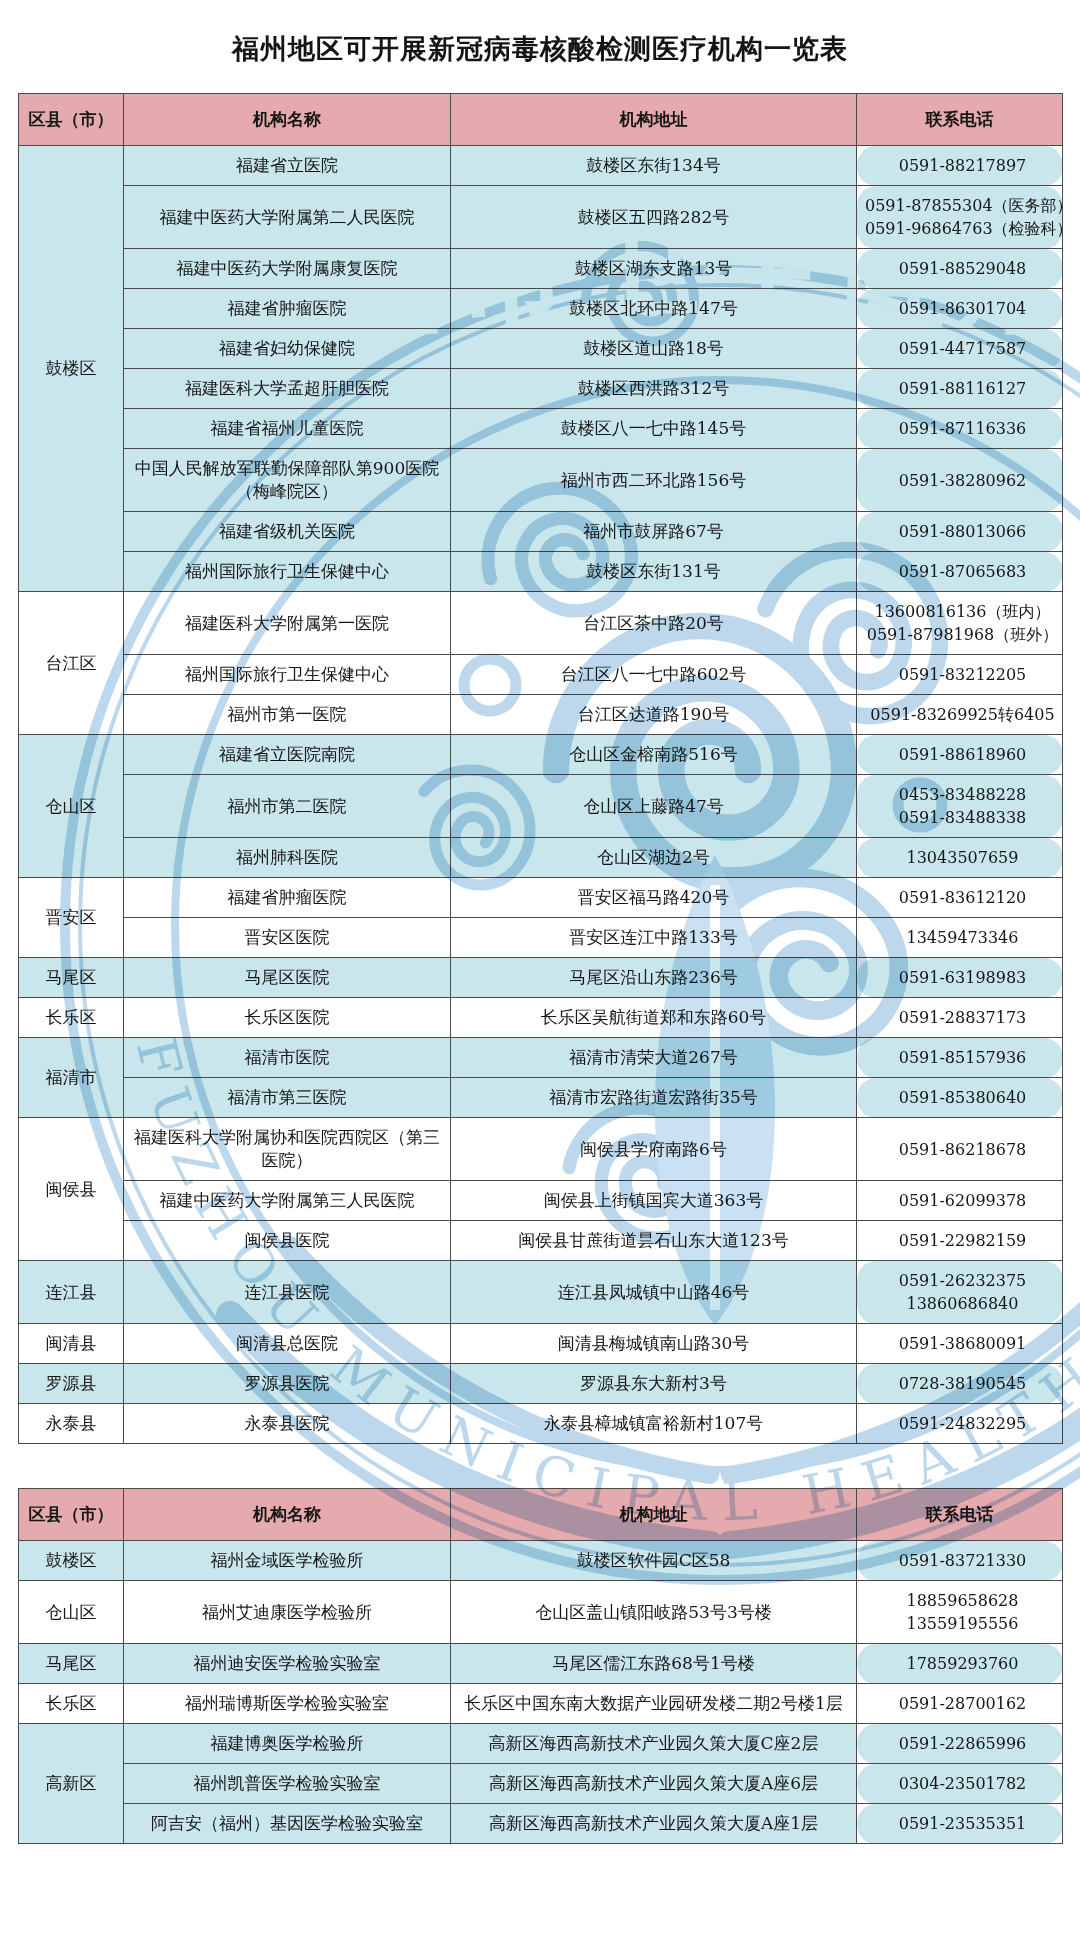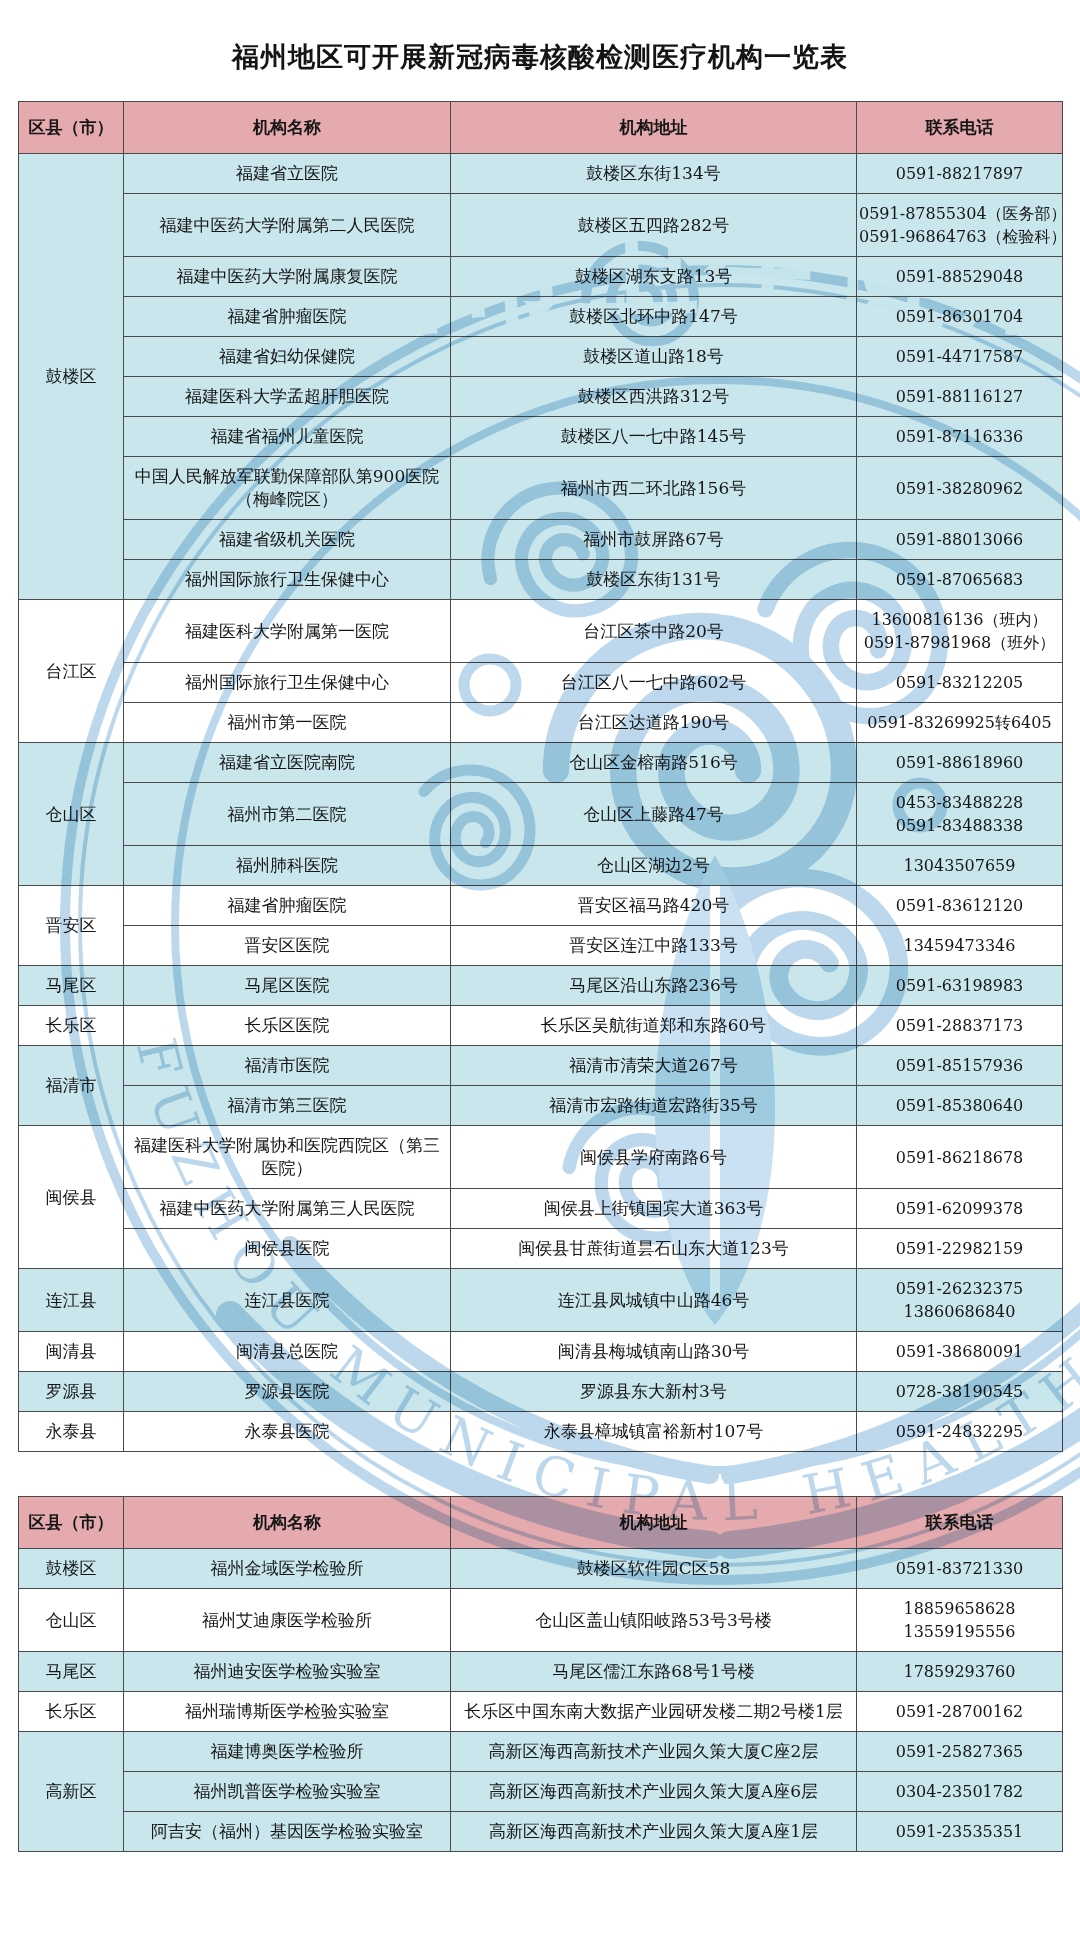--- a/index.html
+++ b/index.html
@@ -7,40 +7,40 @@
     --row-blue:#c8e6ec;
     --row-white:#ffffff;
     --border-c:#4a4a4a;
     --wm:#86b8dc;
     --text-c:#161616;
   }
   html,body{margin:0;padding:0;background:#ffffff;}
   body{width:1080px;height:1949px;overflow:hidden;position:relative;
        font-family:"DejaVu Sans","Liberation Sans",sans-serif;}
   .page{position:relative;width:1080px;height:1949px;overflow:hidden;}
-  .doc-title{margin:16px;text-align:center;font-size:27px;font-weight:bold;color:#141414;
+  .doc-title{margin:8px;text-align:center;font-size:27px;font-weight:bold;color:#141414;
              letter-spacing:1px;line-height:34px;
              font-family:"DejaVu Sans","Liberation Sans",sans-serif;}
   #title-1{padding-top:24px;}
   #title-2{margin-top:50px;}
   .tbl-wrap{margin:0 18px;}
   #table-mount-0{margin-top:27px;}
   #table-mount-1{margin-top:44px;}
   table.data-table{border-collapse:collapse;width:1044px;table-layout:fixed;}
   .data-table th{
     background:var(--header-bg);border:1px solid var(--border-c);
     font-size:17px;font-weight:bold;color:var(--text-c);height:47px;padding:2px;
     font-family:"DejaVu Sans","Liberation Sans",sans-serif;}
   .data-table td{
     border:1px solid var(--border-c);text-align:center;vertical-align:middle;
     font-size:17px;line-height:23px;padding:8px 6px;color:var(--text-c);
     font-family:"DejaVu Serif","Liberation Serif",serif;}
   .data-table tr.shaded td{background:var(--row-blue);}
   .data-table tr.plain td{background:var(--row-white);}
-  .data-table td.phone-cell{padding-left:2px;padding-right:2px;font-size:16px;}
+  .data-table td.phone-cell{padding-left:8px;padding-right:2px;font-size:16px;border-radius:19px;}
   .phone-line{white-space:nowrap;}
   .watermark{position:absolute;left:-10px;top:215px;width:1420px;height:1420px;
              mix-blend-mode:multiply;opacity:.55;pointer-events:none;z-index:3;}
 </style>
 </head>
 <body>
 
 <div class="page">
 
   <h1 class="doc-title" id="title-1">福州地区可开展新冠病毒核酸检测医疗机构一览表</h1>
@@ -334,21 +334,21 @@
             <td>长乐区中国东南大数据产业园研发楼二期2号楼1层</td>
             <td class="phone-cell">
               <div class="phone-line">0591-28700162</div>
             </td>
           </tr>
           <tr class="shaded">
             <td rowspan="3">高新区</td>
             <td>福建博奥医学检验所</td>
             <td>高新区海西高新技术产业园久策大厦C座2层</td>
             <td class="phone-cell">
-              <div class="phone-line">0591-25827365</div>
+              <div class="phone-line">0591-22865996</div>
             </td>
           </tr>
           <tr class="shaded">
             <td>福州凯普医学检验实验室</td>
             <td>高新区海西高新技术产业园久策大厦A座6层</td>
             <td class="phone-cell">
               <div class="phone-line">0304-23501782</div>
             </td>
           </tr>
           <tr class="shaded">

